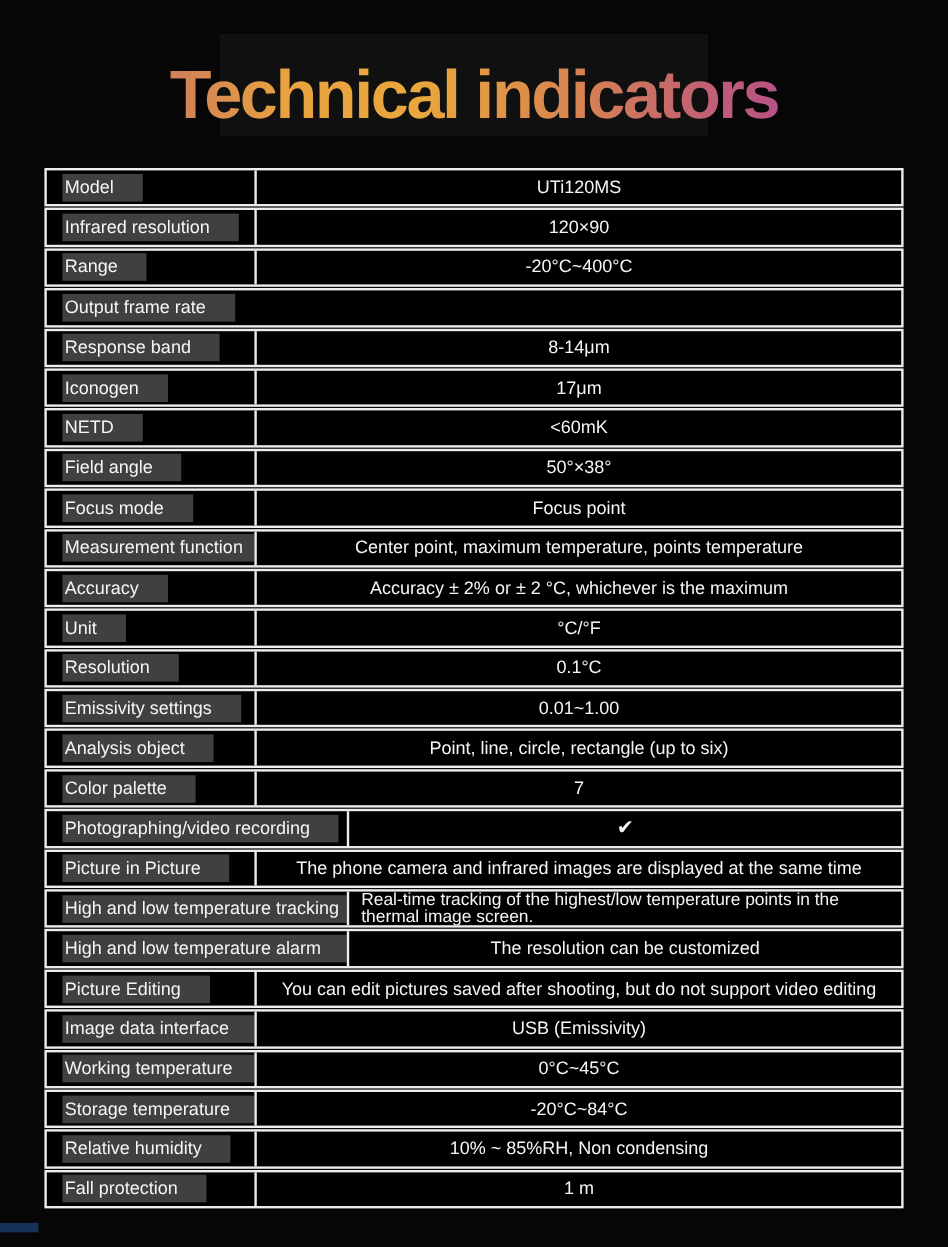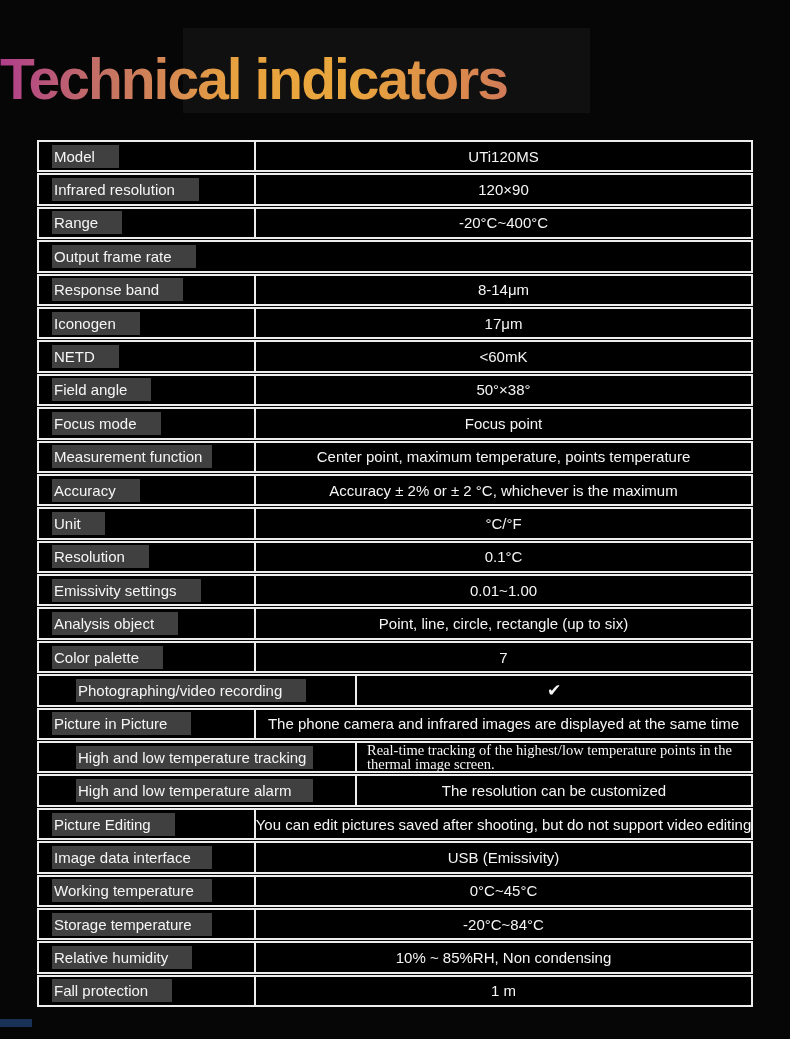--- a/index.html
+++ b/index.html
@@ -16,20 +16,21 @@
   
   .title-backdrop {
     position: absolute;
     left: 183px; top: 28px;
     width: 407px; height: 85px;
     background: #101010;
   }
   .title {
     position: absolute;
     left: 0; right: 0; top: 46px;
+    text-align: center;
     font-size: 57px;
     font-weight: bold;
     letter-spacing: -2px;
     background: linear-gradient(90deg,
       #b03e8c 0%, #c47164 13%, #e8a23f 30%, #eaa73d 44%,
       #d8854f 60%, #c05f76 75%, #ab4495 90%, #9b3fae 100%);
     -webkit-background-clip: text;
     background-clip: text;
     color: transparent;
     white-space: nowrap;
@@ -48,42 +49,40 @@
     margin-bottom: 1px;
     background: #000;
   }
   .cell { display: flex; align-items: center; }
   .cell.label {
     width: 173px;
     padding-left: 13px;
     flex: none;
     overflow: hidden;
   }
-  .row.wide .cell.label { width: 250px; margin-left: 24px; }
+  .row.wide .cell.label { width: 250px; }
   .label-text {
     font-size: 15px;
     white-space: nowrap;
     background: #404040;          
     padding: 3px 24px 3px 2px;
   }
   .cell.value {
     flex: 1;
     border-left: 2px solid #ededed;
     justify-content: center;
     text-align: center;
     padding: 0 4px;
     overflow: hidden;
-    margin-left: 42px;
   }
   .value-text { font-size: 15px; white-space: nowrap; }
   .row.left .cell.value {
     justify-content: center;
     text-align: left;
     padding-left: 10px;
-    font-family: Liberation Serif, serif;
   }
   .row.left .value-text {
     white-space: normal;
     font-size: 14.5px;
     line-height: 14px;
   }
   .row.check .value-text { font-size: 17px; font-weight: bold; }
 
   
   .corner-artifact {

